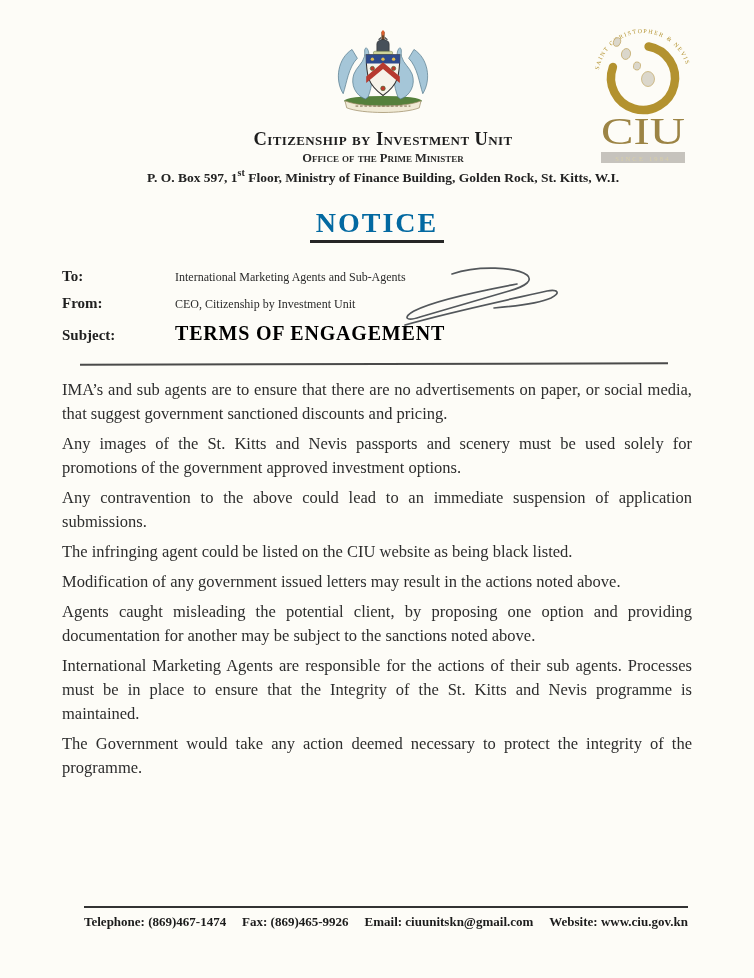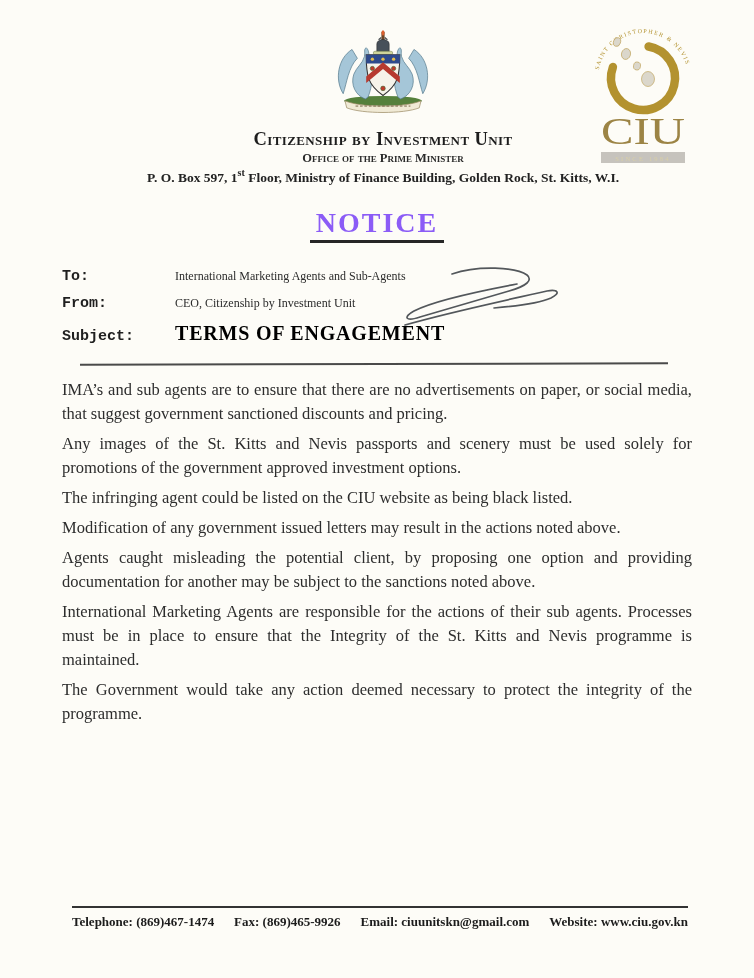--- a/index.html
+++ b/index.html
@@ -49,29 +49,29 @@
 
   .ciu-logo { position: absolute; left: 583px; top: 22px; }
 
   
   .notice-wrap { margin-top: 21px; text-align: center; }
   .notice {
     display: inline-block;
     font-size: 28px;
     font-weight: 700;
     letter-spacing: 2px;
-    color: #8b5cf6;
+    color: #0369a1;
     border-bottom: 3px solid #262626;
     padding: 0 6px 1px 6px;
   }
 
   
   .meta { position: relative; margin: 25px 62px 0 62px; }
   .meta-row { display: grid; grid-template-columns: 113px 1fr; margin-bottom: 10px; align-items: baseline; }
-  .meta-label { font-weight: 700; font-size: 15px; color: #1f1f1f; font-family: Liberation Mono, monospace; }
+  .meta-label { font-weight: 700; font-size: 15px; color: #1f1f1f; }
   .meta-value { font-size: 12px; color: #2b2b2b; }
   .meta-row.subject .meta-value { font-size: 20px; font-weight: 700; letter-spacing: 0.8px; color: #000000; }
   .signature { position: absolute; left: 328px; top: -6px; pointer-events: none; }
 
   
   .rule-top {
     margin: 18px 0 0 80px;
     width: 588px;
     border-top: 2px solid #4a4a4a;
     transform: rotate(-0.15deg);
@@ -85,21 +85,21 @@
     margin-bottom: 6px;
     text-align: justify;
     text-align-last: left;
     color: #2d2d2d;
   }
 
   
   .footer {
     position: absolute;
     top: 906px;
-    left: 72px;
+    left: 84px;
     right: 66px;
     border-top: 2px solid #333;
     padding-top: 6px;
     display: flex;
     justify-content: space-between;
     font-weight: 700;
     font-size: 13px;
     color: #1c1c1c;
   }
   .footer .f-item { white-space: nowrap; }
@@ -194,20 +194,21 @@
         <path d="M 15,63 C 60,50 122,37 157,29 C 168,27 171,31 161,36 C 152,40 128,44 104,46"></path>
       </g>
     </svg>
   </div>
 
   <div class="rule-top"></div>
 
   <div class="body-text">
     <p>IMA’s and sub agents are to ensure that there are no advertisements on paper, or social media, that suggest government sanctioned discounts and pricing.</p>
     <p>Any images of the St. Kitts and Nevis passports and scenery must be used solely for promotions of the government approved investment options.</p>
+    <p>Any contravention to the above could lead to an immediate suspension of application submissions.</p>
     <p>The infringing agent could be listed on the CIU website as being black listed.</p>
     <p>Modification of any government issued letters may result in the actions noted above.</p>
     <p>Agents caught misleading the potential client, by proposing one option and providing documentation for another may be subject to the sanctions noted above.</p>
     <p>International Marketing Agents are responsible for the actions of their sub agents. Processes must be in place to ensure that the Integrity of the St. Kitts and Nevis programme is maintained.</p>
     <p>The Government would take any action deemed necessary to protect the integrity of the programme.</p>
   </div>
 
   <div class="footer">
     <span class="f-item">
       <span>Telephone:</span>

